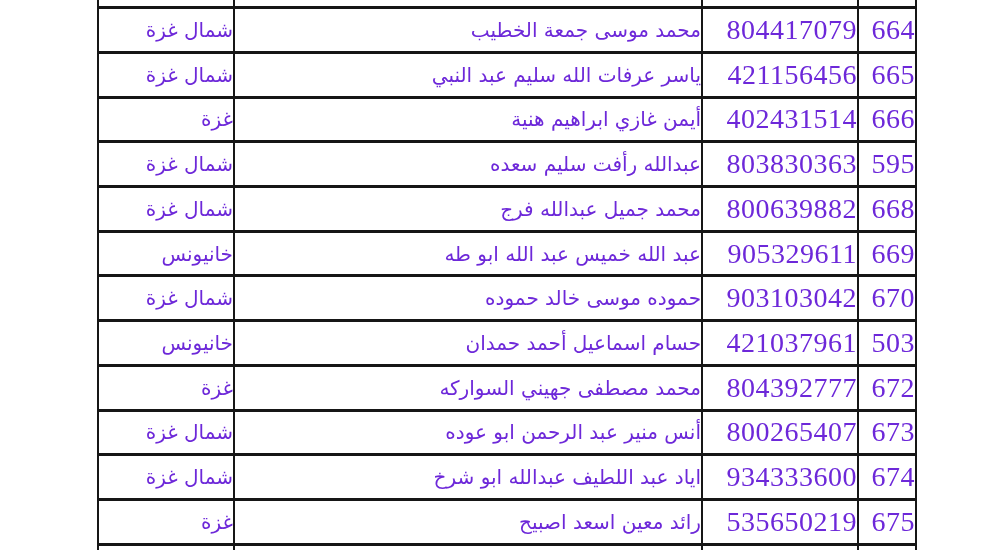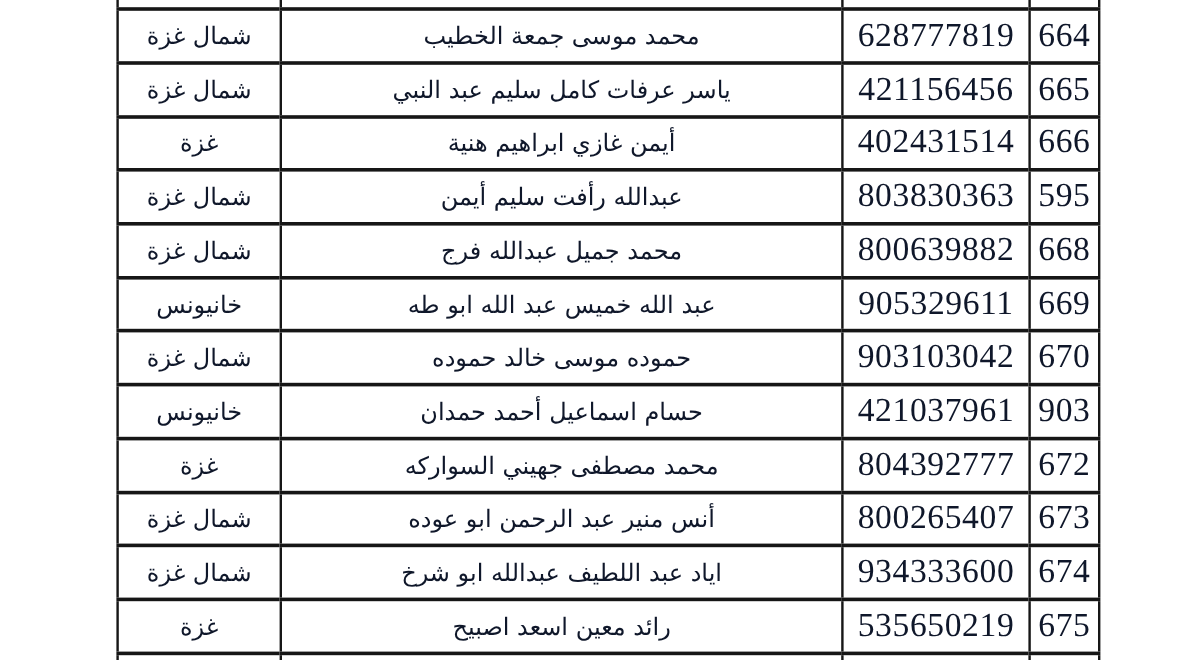--- a/index.html
+++ b/index.html
@@ -21,26 +21,26 @@
     width: 818px;
     height: 550px;
     border-collapse: collapse;
     direction: rtl;
     table-layout: fixed;
   }
   table.roster td {
     border: 2px solid #161616;
     border-top-width: 3px;
     border-bottom-width: 3px;
-    text-align: center;
+    text-align: right;
     vertical-align: middle;
     padding: 0;
     overflow: hidden;
     white-space: nowrap;
-    color: #0f172a;
+    color: #6d28d9;
   }
   tr.data-row { height: 44px; }
   tr.clipped-top td {
     height: 6px;
     border-top: none;
   }
   tr.clipped-bottom td {
     height: 4px;
     border-bottom: none;
   }
@@ -68,43 +68,43 @@
     <tbody>
       <tr class="clipped-top">
         <td></td>
         <td></td>
         <td></td>
         <td></td>
       </tr>
 
   <tr class="data-row">
     <td class="num">664</td>
-    <td class="num">628777819</td>
+    <td class="num">804417079</td>
     <td class="arabic">محمد موسى جمعة الخطيب</td>
     <td class="arabic">شمال غزة</td>
   </tr>
 
   <tr class="data-row">
     <td class="num">665</td>
     <td class="num">421156456</td>
-    <td class="arabic">ياسر عرفات كامل سليم عبد النبي</td>
+    <td class="arabic">ياسر عرفات الله سليم عبد النبي</td>
     <td class="arabic">شمال غزة</td>
   </tr>
 
   <tr class="data-row">
     <td class="num">666</td>
     <td class="num">402431514</td>
     <td class="arabic">أيمن غازي ابراهيم هنية</td>
     <td class="arabic">غزة</td>
   </tr>
 
   <tr class="data-row">
     <td class="num">595</td>
     <td class="num">803830363</td>
-    <td class="arabic">عبدالله رأفت سليم أيمن</td>
+    <td class="arabic">عبدالله رأفت سليم سعده</td>
     <td class="arabic">شمال غزة</td>
   </tr>
 
   <tr class="data-row">
     <td class="num">668</td>
     <td class="num">800639882</td>
     <td class="arabic">محمد جميل عبدالله فرج</td>
     <td class="arabic">شمال غزة</td>
   </tr>
 
@@ -116,21 +116,21 @@
   </tr>
 
   <tr class="data-row">
     <td class="num">670</td>
     <td class="num">903103042</td>
     <td class="arabic">حموده موسى خالد حموده</td>
     <td class="arabic">شمال غزة</td>
   </tr>
 
   <tr class="data-row">
-    <td class="num">903</td>
+    <td class="num">503</td>
     <td class="num">421037961</td>
     <td class="arabic">حسام اسماعيل أحمد حمدان</td>
     <td class="arabic">خانيونس</td>
   </tr>
 
   <tr class="data-row">
     <td class="num">672</td>
     <td class="num">804392777</td>
     <td class="arabic">محمد مصطفى جهيني السواركه</td>
     <td class="arabic">غزة</td>

